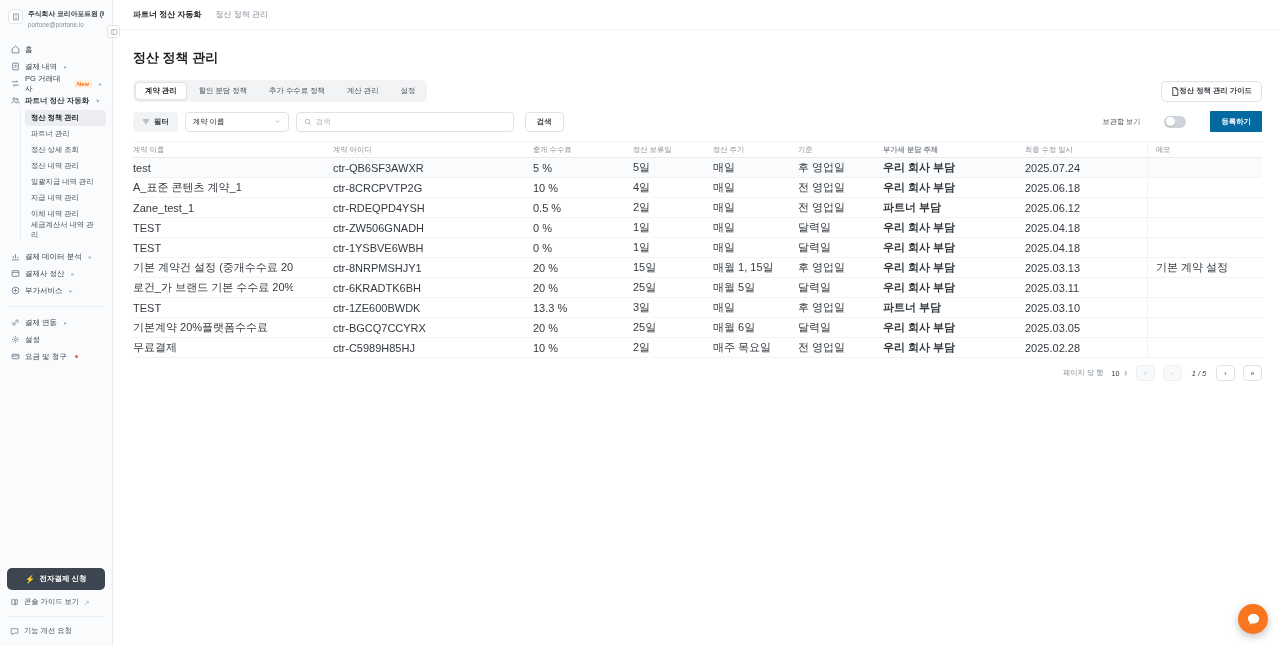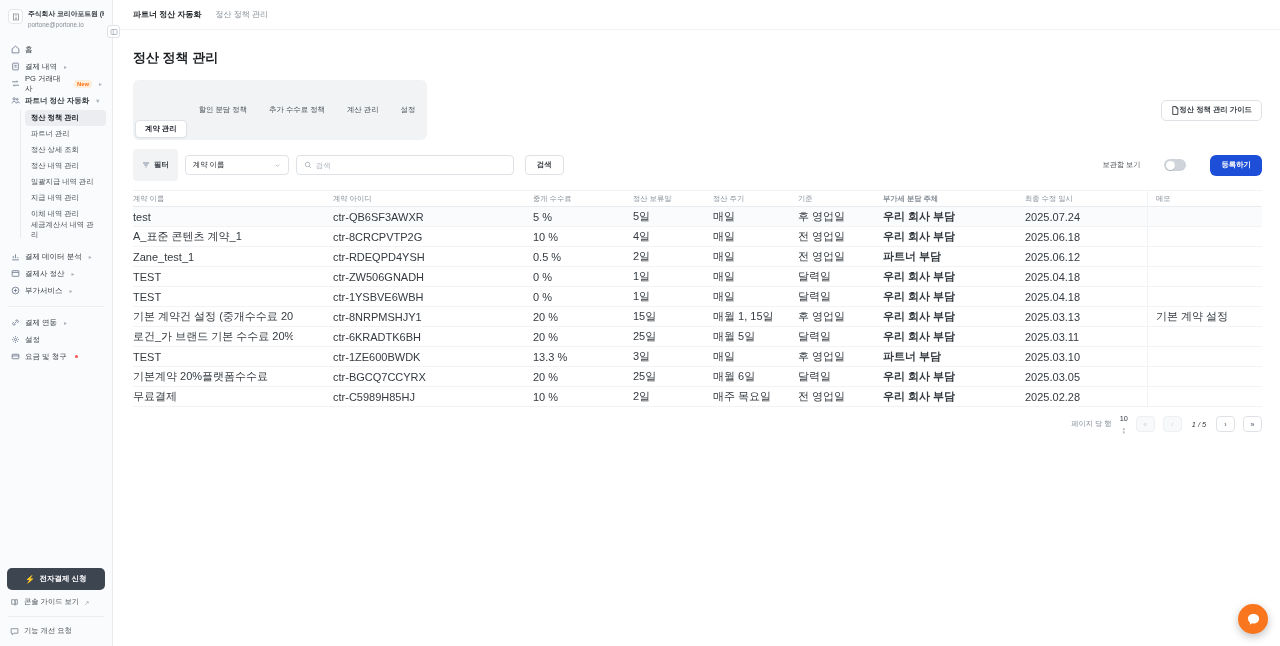--- a/index.html
+++ b/index.html
@@ -37,49 +37,49 @@
   .topbar { position:absolute; left:113px; top:0; right:0; height:30px; border-bottom:1px solid #f1f3f5; display:flex; align-items:center; padding-left:20px; gap:14px; background:#fff; }
   .crumb-main { font-size:8px; font-weight:700; color:#212529; }
   .crumb-sub { font-size:8px; color:#868e96; }
 
   
   .content { position:absolute; left:133px; top:30px; width:1129px; }
   .page-title { margin-top:19px; font-size:13px; font-weight:700; color:#1b1e21; }
   .row-tabs { margin-top:13px; display:flex; justify-content:space-between; align-items:center; }
   .tabs { display:inline-flex; background:#f1f3f5; border-radius:6px; padding:2px; gap:2px; }
   .tab { border:1px solid transparent; background:transparent; font-family:inherit; font-size:7.4px; color:#495057; padding:3px 9px; border-radius:4px; cursor:pointer; }
-  .tab.active { background:#fff; border-color:#dee2e6; color:#212529; font-weight:700; box-shadow:0 1px 2px rgba(0,0,0,.04);margin-top:38px; }
+  .tab.active { background:#fff; border-color:#dee2e6; color:#212529; font-weight:700; box-shadow:0 1px 2px rgba(0,0,0,.04); }
   .guide-btn { height:21px; display:flex; align-items:center; padding:0 9px; background:#fff; border:1px solid #dee2e6; border-radius:5px; font-family:inherit; font-size:7.4px; font-weight:700; color:#343a40; cursor:pointer; }
   .row-filter { margin-top:9px; display:flex; justify-content:space-between; align-items:center; }
   .filter-left { display:flex; align-items:center; gap:7px; }
-  .filter-btn { height:32px; display:flex; align-items:center; gap:4px; padding:0 9px; background:#f1f3f5; border:none; border-radius:4px; font-family:Liberation Serif, serif; font-size:7.4px; font-weight:700; color:#343a40; cursor:pointer; }
+  .filter-btn { height:20px; display:flex; align-items:center; gap:4px; padding:0 9px; background:#f1f3f5; border:none; border-radius:4px; font-family:Liberation Serif, serif; font-size:7.4px; font-weight:700; color:#343a40; cursor:pointer; }
   .select { width:104px; height:20px; background:#fff; border:1px solid #dee2e6; border-radius:4px; display:flex; align-items:center; justify-content:space-between; padding:0 7px; font-size:7.4px; color:#212529; cursor:pointer; }
   .select .chev { color:#adb5bd; }
   .search-box { width:218px; height:20px; background:#fff; border:1px solid #dee2e6; border-radius:4px; display:flex; align-items:center; gap:4px; padding:0 7px; color:#adb5bd; }
   .search-box input { border:none; outline:none; width:100%; font-family:inherit; font-size:7.4px; color:#212529; background:transparent; }
   .search-box input::placeholder { color:#adb5bd; }
   .search-btn { height:20px; padding:0 11px; margin-left:4px; background:#fff; border:1px solid #dee2e6; border-radius:4px; font-family:inherit; font-size:7.4px; font-weight:700; color:#343a40; cursor:pointer; }
   .filter-right { display:flex; align-items:center; gap:24px; }
   .toggle-label { font-size:7.2px; color:#495057; }
   .toggle { width:22px; height:12px; border-radius:7px; background:#ced4da; position:relative; cursor:pointer; }
   .toggle .knob { position:absolute; left:1.5px; top:1.5px; width:9px; height:9px; border-radius:50%; background:#fff; box-shadow:0 1px 1px rgba(0,0,0,.15); }
-  .register-btn { height:21px; padding:0 11px; background:#1d4ed8; border:none; border-radius:6px; font-family:inherit; font-size:7.4px; font-weight:700; color:#fff; cursor:pointer; }
+  .register-btn { height:21px; padding:0 11px; background:#0369a1; border:none; border-radius:1px; font-family:inherit; font-size:7.4px; font-weight:700; color:#fff; cursor:pointer; }
 
   
   .table { margin-top:9px; }
   .t-header { display:flex; align-items:center; height:17px; border-top:1px solid #f1f3f5; border-bottom:1px solid #e9ecef; color:#868e96; font-size:7.3px; }
   .t-row { display:flex; align-items:center; height:20px; border-bottom:1px solid #f1f3f5; font-size:11px; color:#343a40; cursor:pointer; }
   .t-row:first-of-type { background:#fafbfc; }
   .cell { padding-right:8px; white-space:nowrap; overflow:hidden; }
   .c1{width:160px;} .c2{width:200px;margin-left:40px;} .c3{width:100px;} .c4{width:80px;} .c5{width:85px;} .c6{width:85px;} .c7{width:142px;font-weight:bold;} .c8{width:122px;}
   .c9{flex:1; border-left:1px solid #f1f3f5; align-self:stretch; display:flex; align-items:center; padding-left:8px;}
 
   
   .pagination { margin-top:7px; display:flex; justify-content:flex-end; align-items:center; gap:8px; font-size:7.3px; color:#868e96; }
-  .per-page { display:flex; align-items:center; gap:4px; color:#343a40; cursor:pointer;flex-direction:column; }
+  .per-page { display:flex; align-items:center; gap:4px; color:#343a40; cursor:pointer; }
   .stepper { display:flex; flex-direction:column; line-height:3.5px; font-size:4.2px; color:#adb5bd; }
   .pg-btn { width:19px; height:16px; border-radius:4px; border:1px solid #edf0f2; background:#f8f9fa; color:#ced4da; font-size:7px; display:flex; align-items:center; justify-content:center; font-family:inherit; }
   .pg-btn.enabled { background:#fff; border-color:#dee2e6; color:#495057; cursor:pointer; }
   .page-ind { color:#343a40; margin:0 2px;font-style:italic; }
 
   
   .chat-bubble { position:absolute; right:12px; bottom:12px; width:30px; height:30px; border-radius:50%; background:#f9761f; box-shadow:0 3px 8px rgba(0,0,0,.25); display:flex; align-items:center; justify-content:center; cursor:pointer; }
 
   svg { display:block; }
 </style>

